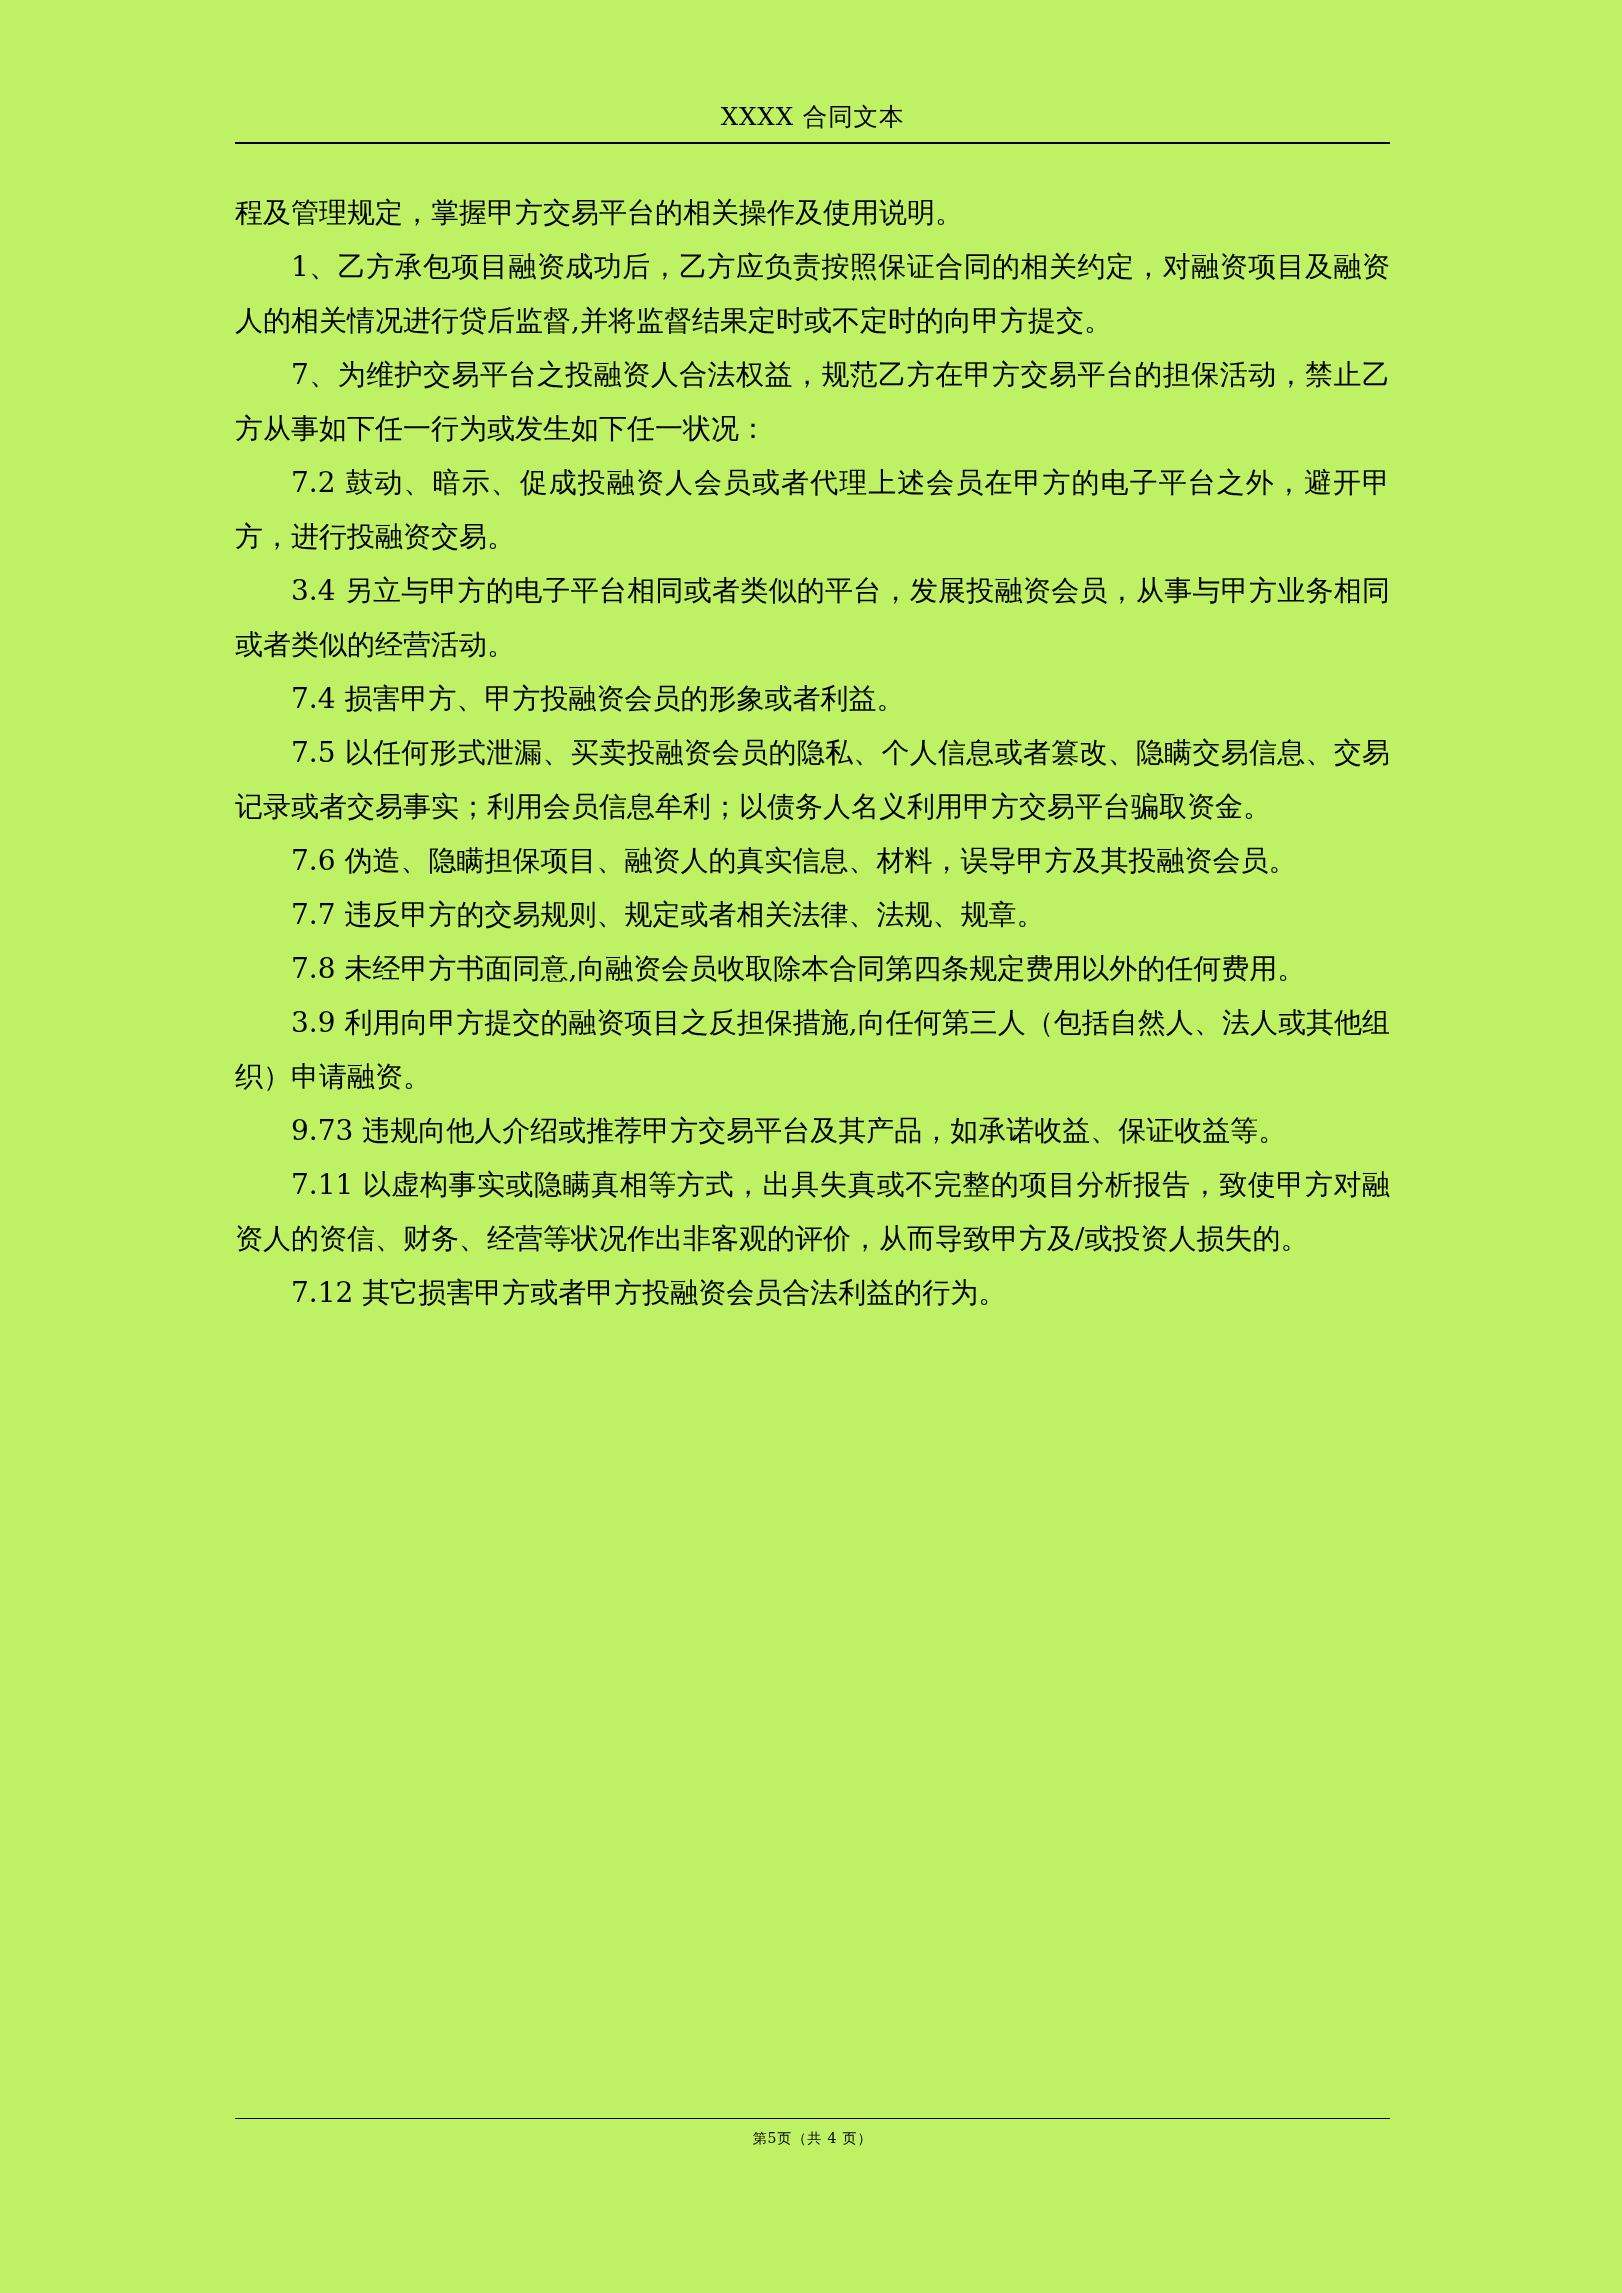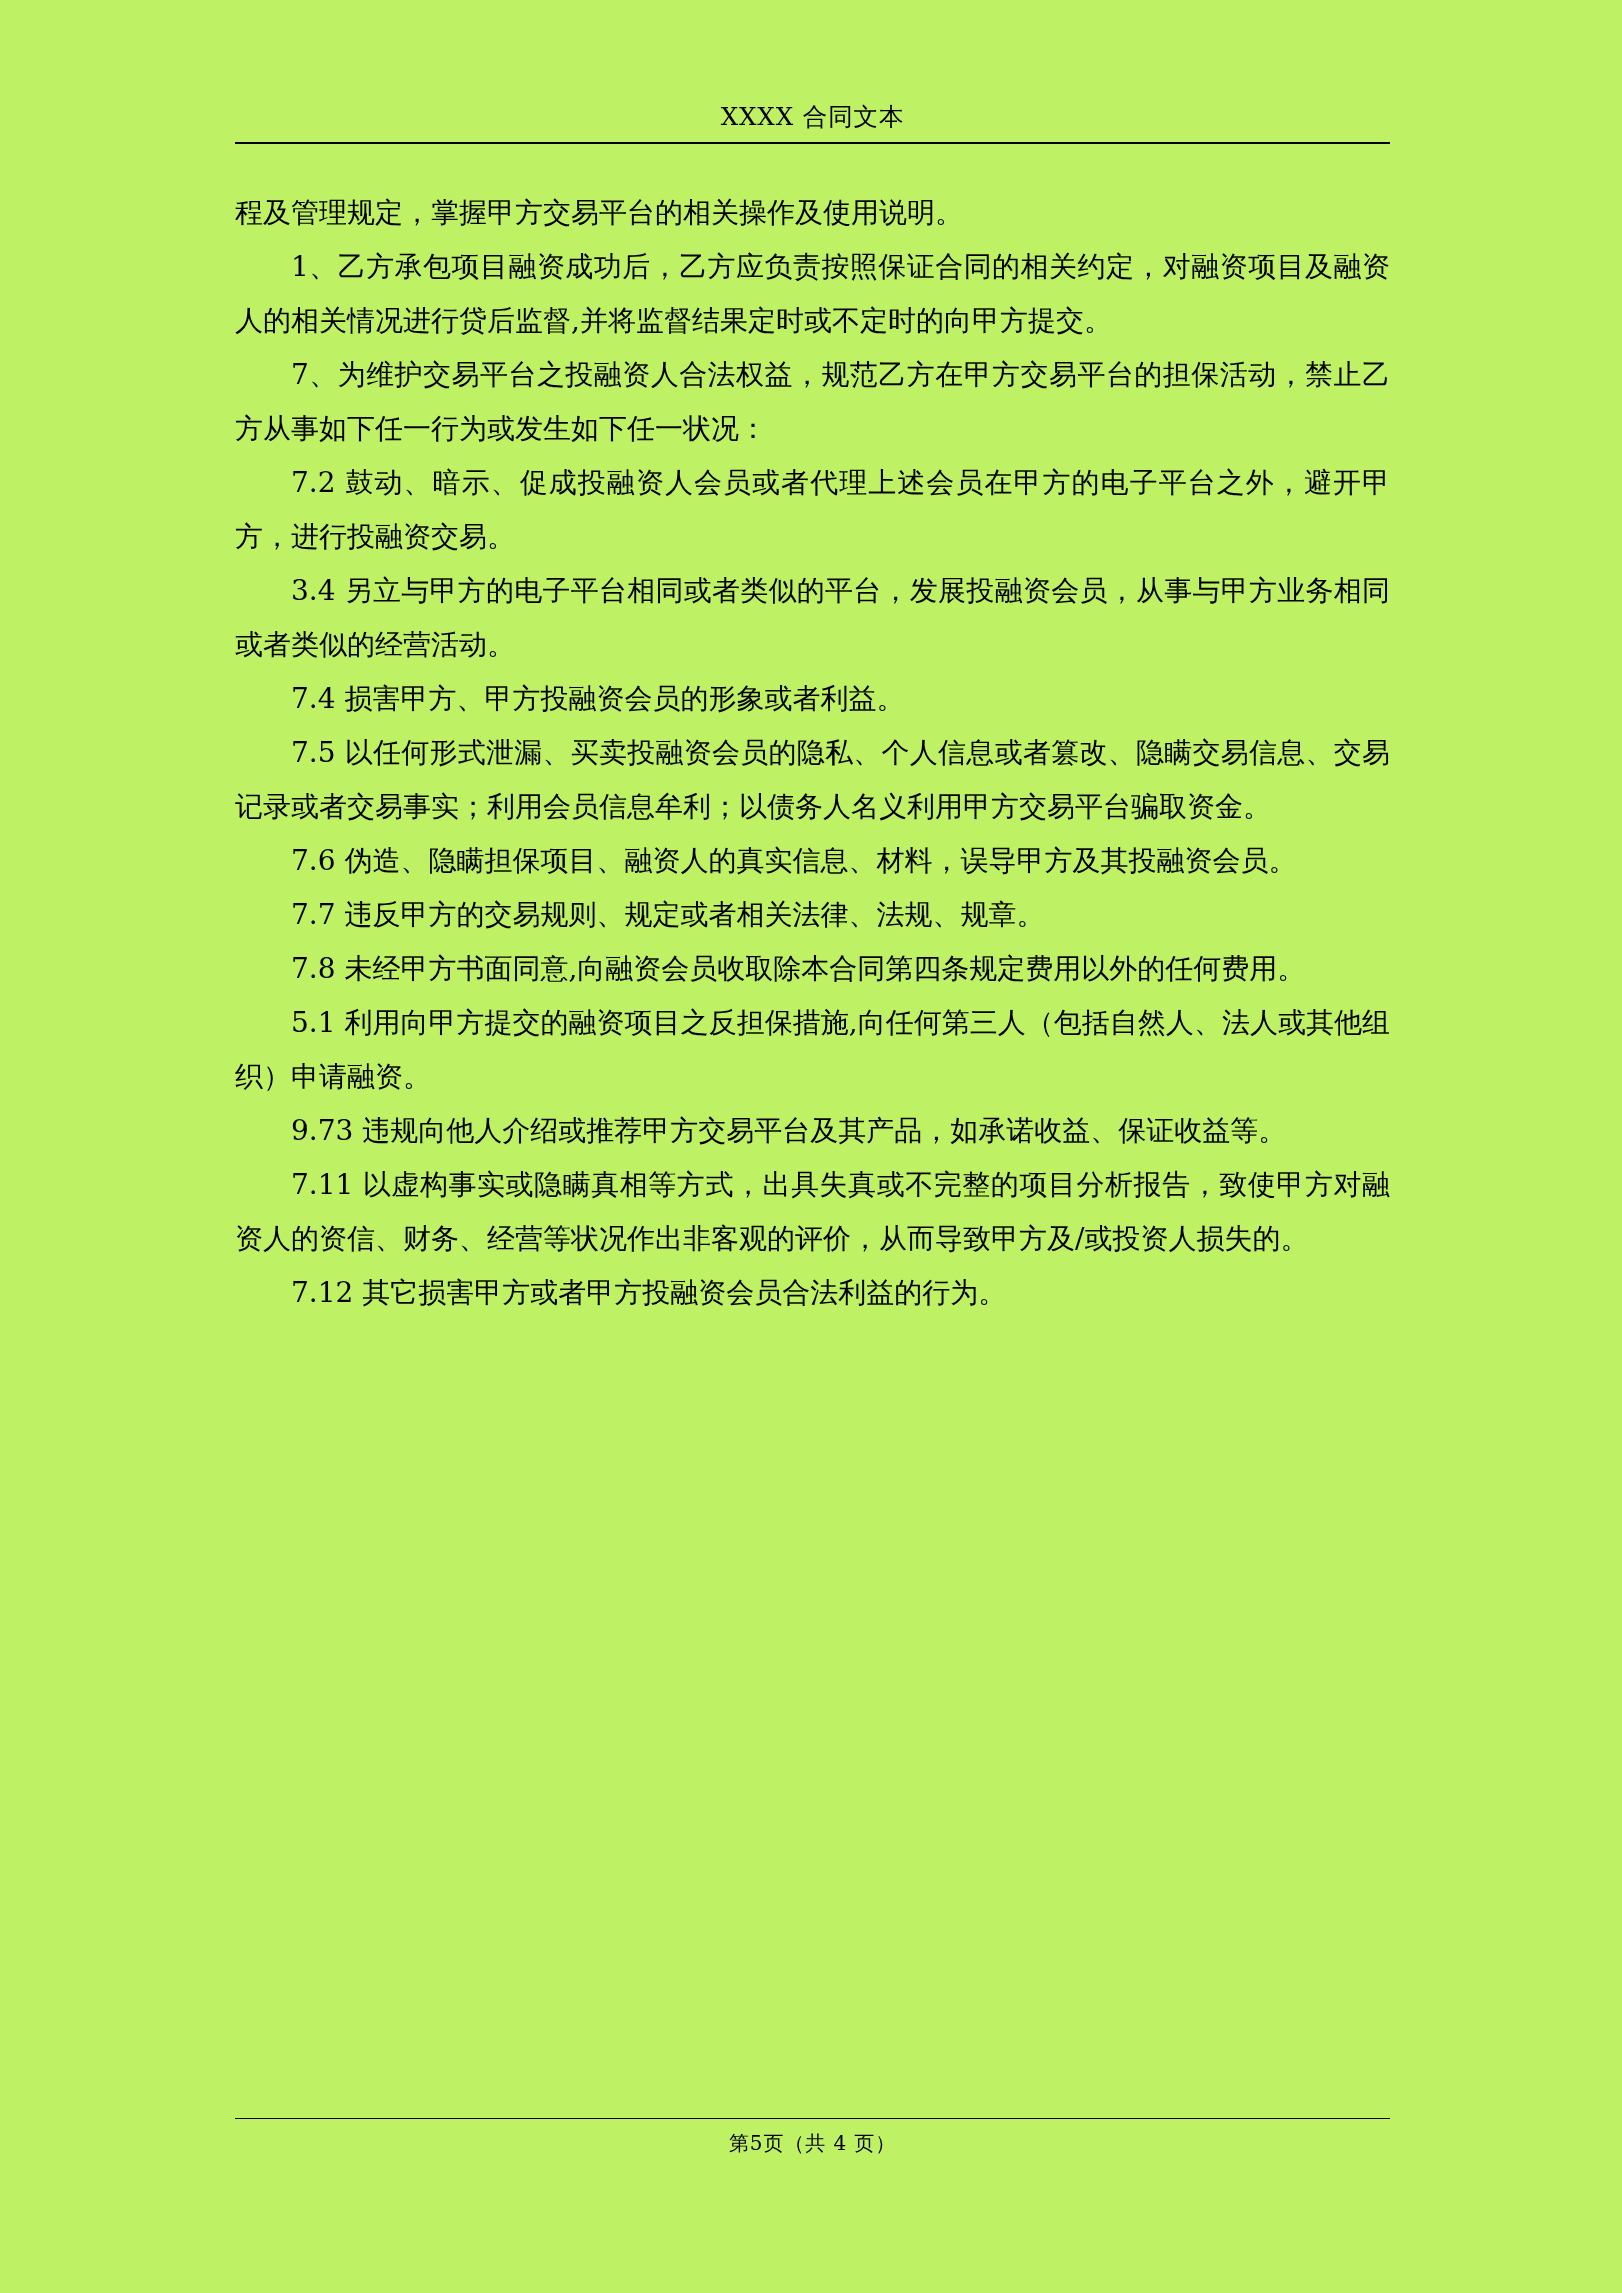--- a/index.html
+++ b/index.html
@@ -60,21 +60,21 @@
     top: 2118px;
     width: 1155px;
   }
   .footer-rule {
     border: 0;
     border-top: 1.8px solid #000;
     margin: 0;
   }
   .footer-text {
     text-align: center;
-    font-size: 20px;
+    font-size: 14px;
     padding-top: 11px;
     letter-spacing: 0.9px;
   }
 </style>
 </head>
 <body>
 
 <div class="page">
 
   <div class="content-frame">
@@ -88,21 +88,21 @@
       <p class="para no-indent">程及管理规定，掌握甲方交易平台的相关操作及使用说明。</p>
       <p class="para">1、乙方承包项目融资成功后，乙方应负责按照保证合同的相关约定，对融资项目及融资人的相关情况进行贷后监督,并将监督结果定时或不定时的向甲方提交。</p>
       <p class="para">7、为维护交易平台之投融资人合法权益，规范乙方在甲方交易平台的担保活动，禁止乙方从事如下任一行为或发生如下任一状况：</p>
       <p class="para">7.2 鼓动、暗示、促成投融资人会员或者代理上述会员在甲方的电子平台之外，避开甲方，进行投融资交易。</p>
       <p class="para">3.4 另立与甲方的电子平台相同或者类似的平台，发展投融资会员，从事与甲方业务相同或者类似的经营活动。</p>
       <p class="para">7.4 损害甲方、甲方投融资会员的形象或者利益。</p>
       <p class="para">7.5 以任何形式泄漏、买卖投融资会员的隐私、个人信息或者篡改、隐瞒交易信息、交易记录或者交易事实；利用会员信息牟利；以债务人名义利用甲方交易平台骗取资金。</p>
       <p class="para">7.6 伪造、隐瞒担保项目、融资人的真实信息、材料，误导甲方及其投融资会员。</p>
       <p class="para">7.7 违反甲方的交易规则、规定或者相关法律、法规、规章。</p>
       <p class="para">7.8 未经甲方书面同意,向融资会员收取除本合同第四条规定费用以外的任何费用。</p>
-      <p class="para">5.1 利用向甲方提交的融资项目之反担保措施,向任何第三人（包括自然人、法人或其他组织）申请融资。</p>
+      <p class="para">3.9 利用向甲方提交的融资项目之反担保措施,向任何第三人（包括自然人、法人或其他组织）申请融资。</p>
       <p class="para">9.73 违规向他人介绍或推荐甲方交易平台及其产品，如承诺收益、保证收益等。</p>
       <p class="para">7.11 以虚构事实或隐瞒真相等方式，出具失真或不完整的项目分析报告，致使甲方对融资人的资信、财务、经营等状况作出非客观的评价，从而导致甲方及/或投资人损失的。</p>
       <p class="para">7.12 其它损害甲方或者甲方投融资会员合法利益的行为。</p>
     </div>
 
   </div>
 
   <div class="doc-footer">
     <hr class="footer-rule">
     <div class="footer-text">第5页（共 4 页）</div>

